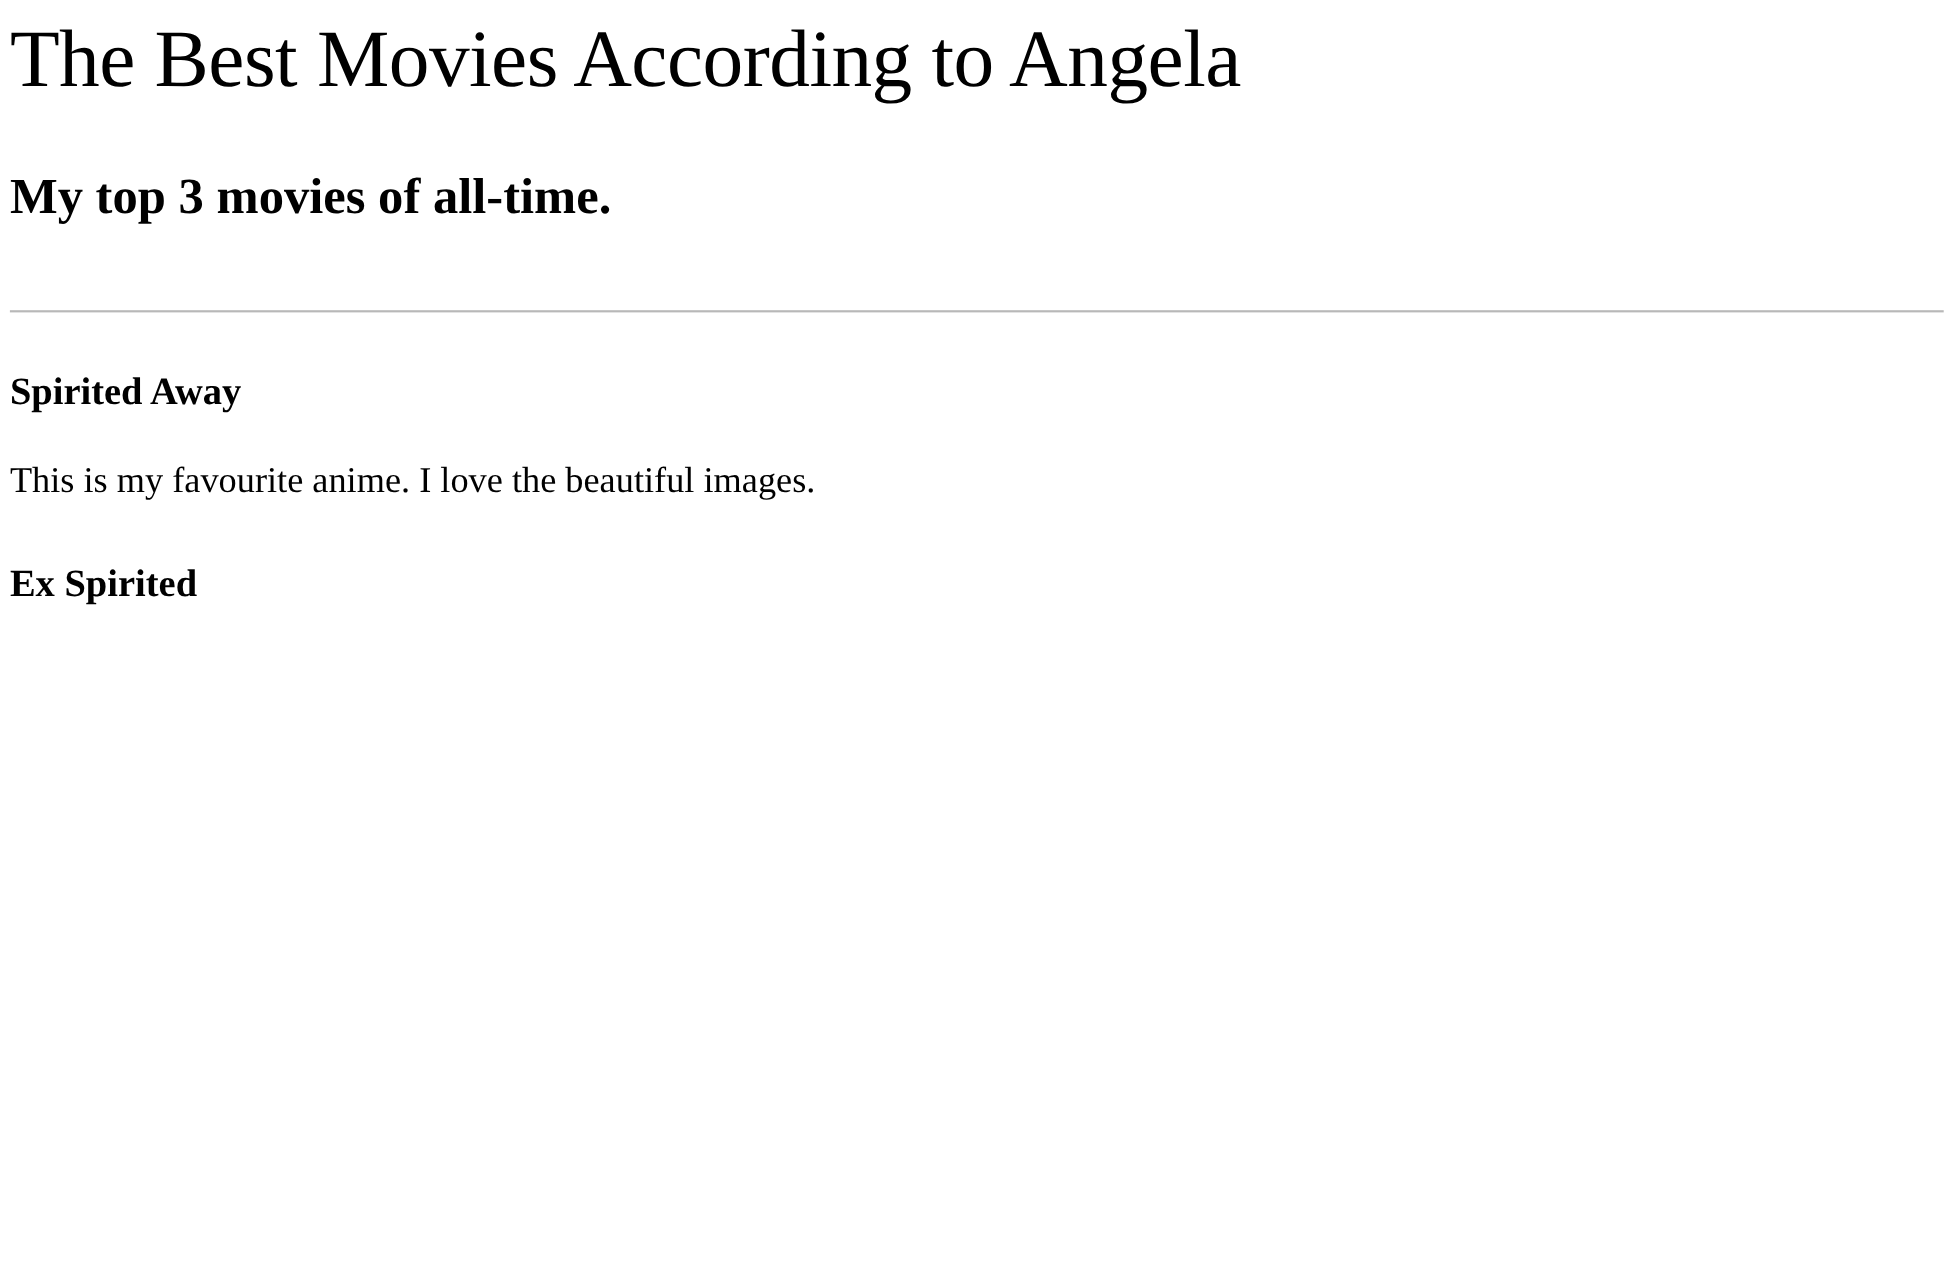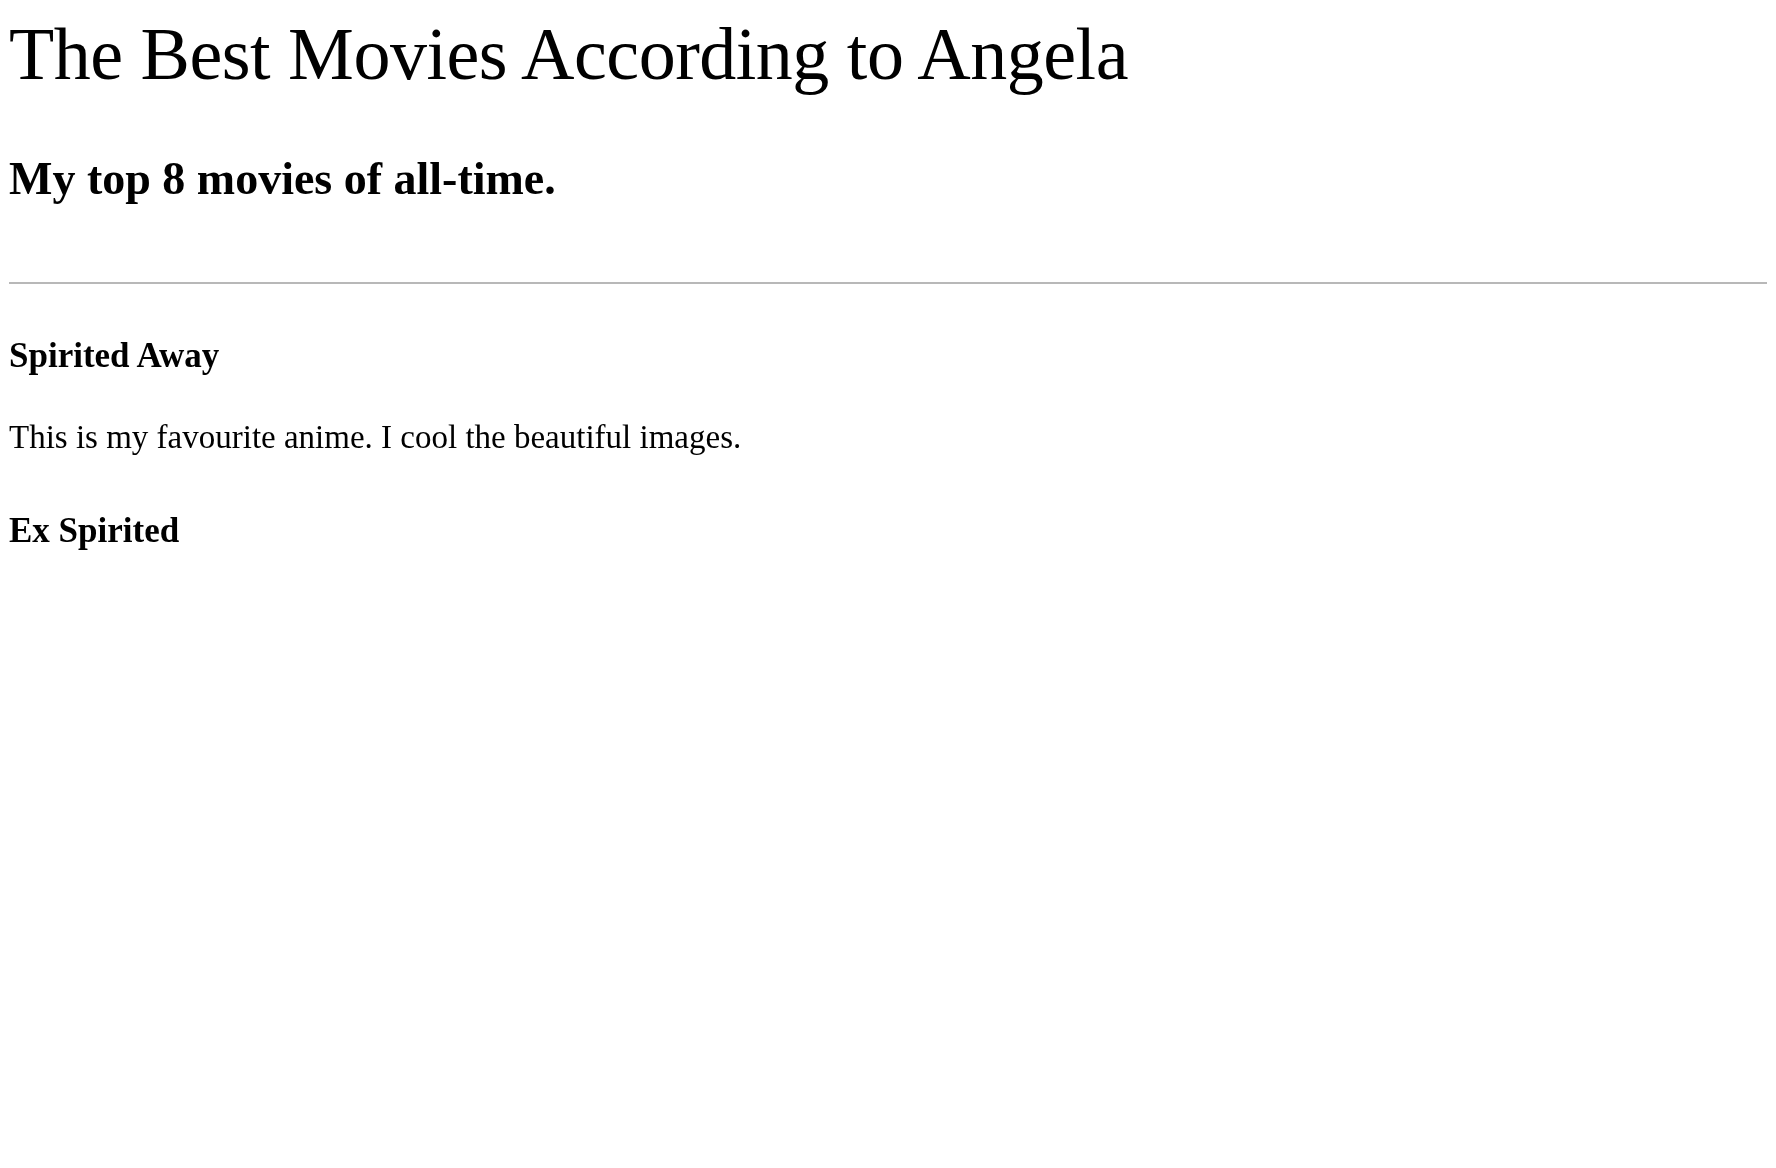--- a/index.html
+++ b/index.html
@@ -53,27 +53,27 @@
     margin-top: 53px;
   }
 </style>
 </head>
 <body>
 
 <div class="page">
 
   <h1 class="title">The Best Movies According to Angela</h1>
 
-  <h2 class="subtitle">My top 8 movies of all-time.</h2>
+  <h2 class="subtitle">My top 3 movies of all-time.</h2>
 
   <hr class="divider">
 
   <div class="movie-block">
     <h3 class="movie-title">Spirited Away</h3>
-    <p class="movie-desc">This is my favourite anime. I cool the beautiful images.</p>
+    <p class="movie-desc">This is my favourite anime. I love the beautiful images.</p>
   </div>
 
   <div class="movie-block">
     <h3 class="movie-title">Ex Spirited</h3>
   </div>
 
 
 </div>
 
 </body></html>

